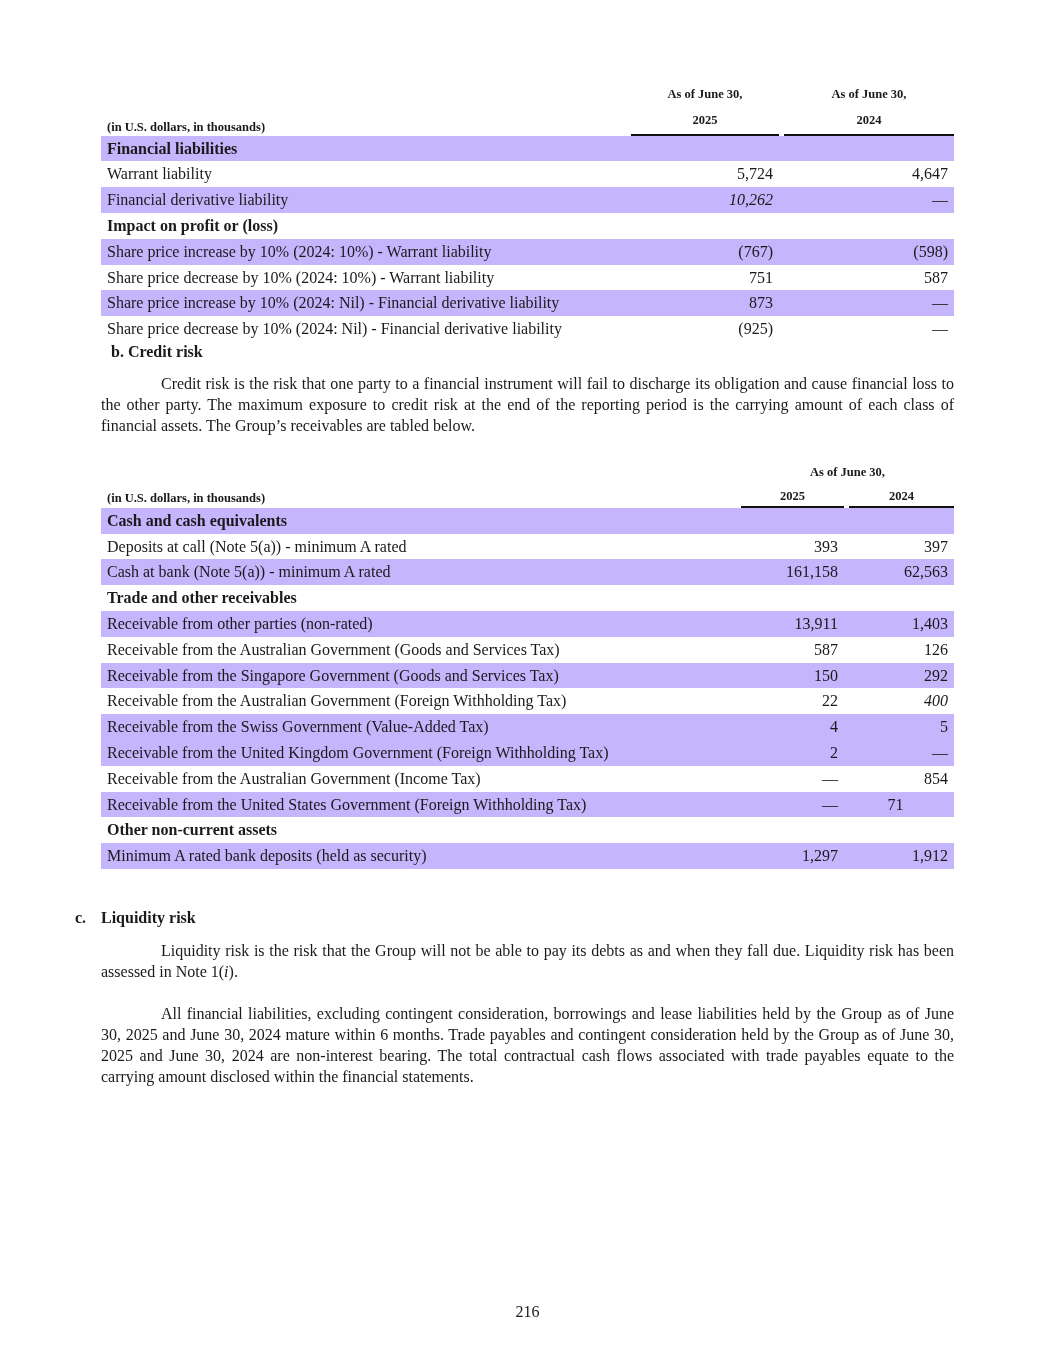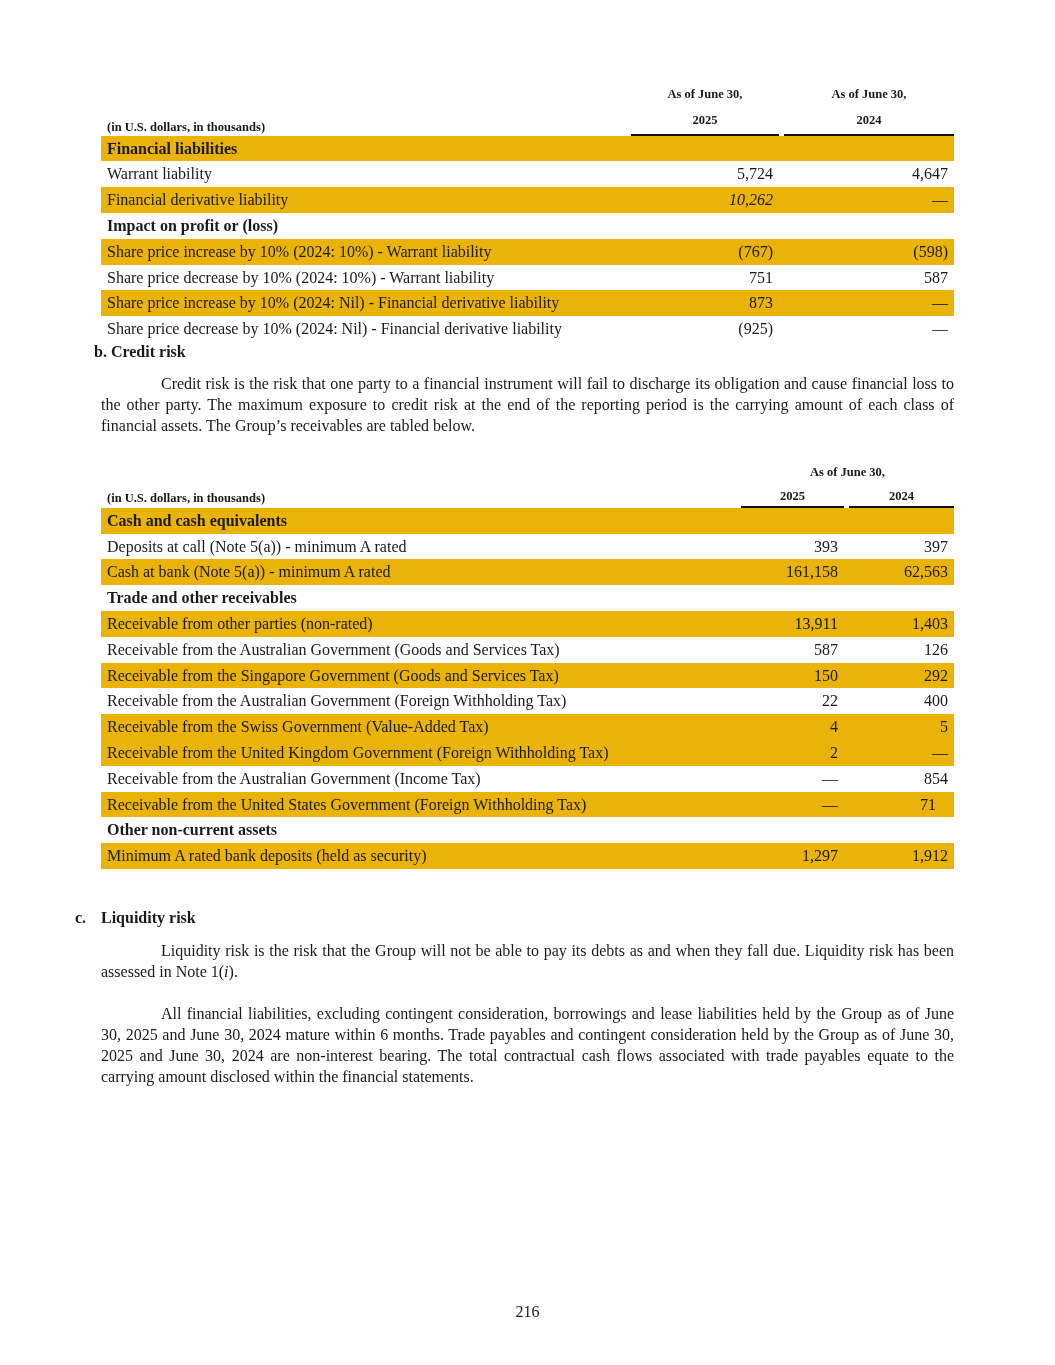--- a/index.html
+++ b/index.html
@@ -3,21 +3,21 @@
 <meta charset="utf-8">
 <style>
   html, body { margin: 0; padding: 0; background: #ffffff; }
   body {
     width: 1055px; height: 1365px; position: relative; overflow: hidden;
     font-family: "Liberation Serif", serif; color: #1a1a1a; font-size: 16px;
   }
   .abs { position: absolute; }
   table.fin { border-collapse: separate; border-spacing: 0; position: absolute; }
   table.fin td { padding: 0 6px; height: 25.8px; line-height: 25.8px; white-space: nowrap; }
-  table.fin tr.shade td { background: #eab308; }
+  table.fin tr.shade td { background: #c4b5fd; }
   .lbl { text-align: left; }
   .num { text-align: right; }
   .bold { font-weight: bold; }
   .hdr-small { font-size: 12.5px; font-weight: bold; }
   .colhdr { text-align: center; font-size: 12.5px; font-weight: bold; line-height: 13px; vertical-align: bottom; padding-bottom: 2px; }
   .uline { border-bottom: 2px solid #111; }
   .sec-title { font-weight: bold; font-size: 16px; }
   .para { font-size: 16px; line-height: 21px; text-align: justify; }
   .indent { text-indent: 60px; }
 </style>
@@ -90,21 +90,21 @@
       </tr>
       <tr>
         <td class="lbl">Share price decrease by 10% (2024: Nil)  - Financial derivative liability</td>
         <td class="num" style="padding-right: 6px;">(925)</td>
         <td style="padding: 0px;"></td>
         <td class="num" style="padding-right: 6px;">—</td>
       </tr>
     </tbody>
 </table>
 
-<div class="abs sec-title" style="left:94px; top:343px;">b. Credit risk</div>
+<div class="abs sec-title" style="left:111px; top:343px;">b. Credit risk</div>
 <div class="abs para indent" style="left:101px; top:373px; width:853px;">Credit risk is the risk that one party to a financial instrument will fail to discharge its obligation and cause financial loss to the other party. The maximum exposure to credit risk at the end of the reporting period is the carrying amount of each class of financial assets. The Group’s receivables are tabled below.</div>
 
 <table class="fin" style="left:101px; top:462px; width:853px;">
   <colgroup>
     <col style="width:640px">
     <col style="width:103px">
     <col style="width:5px">
     <col style="width:105px">
   </colgroup>
   <tbody>
@@ -159,21 +159,21 @@
       <tr class="shade">
         <td class="lbl">Receivable from the Singapore Government (Goods and Services Tax)</td>
         <td class="num" style="padding-right: 6px;">150</td>
         <td style="padding: 0px;"></td>
         <td class="num" style="padding-right: 6px;">292</td>
       </tr>
       <tr>
         <td class="lbl">Receivable from the Australian Government (Foreign Withholding Tax)</td>
         <td class="num" style="padding-right: 6px;">22</td>
         <td style="padding: 0px;"></td>
-        <td class="num" style="padding-right: 6px;">400</td>
+        <td class="num" style="padding-right: 6px; font-style: italic;">400</td>
       </tr>
       <tr class="shade">
         <td class="lbl">Receivable from the Swiss Government (Value-Added Tax)</td>
         <td class="num" style="padding-right: 6px;">4</td>
         <td style="padding: 0px;"></td>
         <td class="num" style="padding-right: 6px;">5</td>
       </tr>
       <tr class="shade">
         <td class="lbl">Receivable from the United Kingdom Government (Foreign Withholding Tax)</td>
         <td class="num" style="padding-right: 6px;">2</td>
@@ -183,21 +183,21 @@
       <tr>
         <td class="lbl">Receivable from the Australian Government (Income Tax)</td>
         <td class="num" style="padding-right: 6px;">—</td>
         <td style="padding: 0px;"></td>
         <td class="num" style="padding-right: 6px;">854</td>
       </tr>
       <tr class="shade">
         <td class="lbl">Receivable from the United States Government (Foreign Withholding Tax)</td>
         <td class="num" style="padding-right: 6px;">—</td>
         <td style="padding: 0px;"></td>
-        <td class="num" style="padding-right: 18px;">71</td>
+        <td class="num" style="padding-right: 18px; text-align: center;">71</td>
       </tr>
       <tr>
         <td class="lbl bold">Other non-current assets</td>
         <td class="num" style="padding-right: 6px;"></td>
         <td style="padding: 0px;"></td>
         <td class="num" style="padding-right: 6px;"></td>
       </tr>
       <tr class="shade">
         <td class="lbl">Minimum A rated bank deposits (held as security)</td>
         <td class="num" style="padding-right: 6px;">1,297</td>

